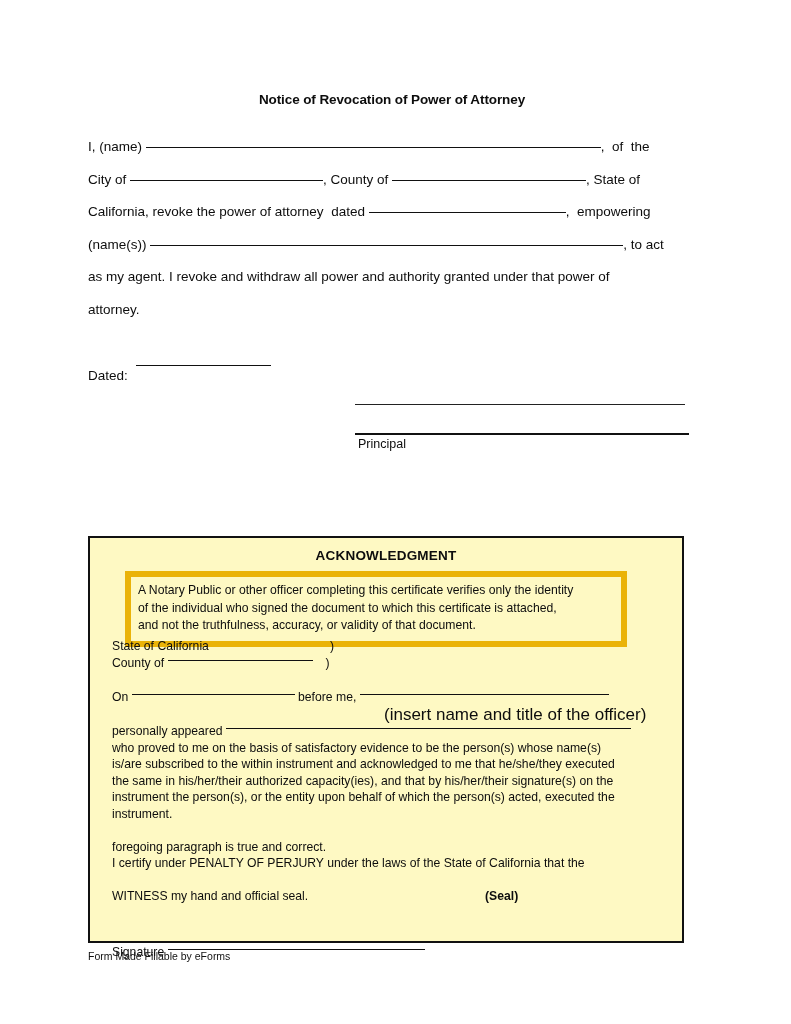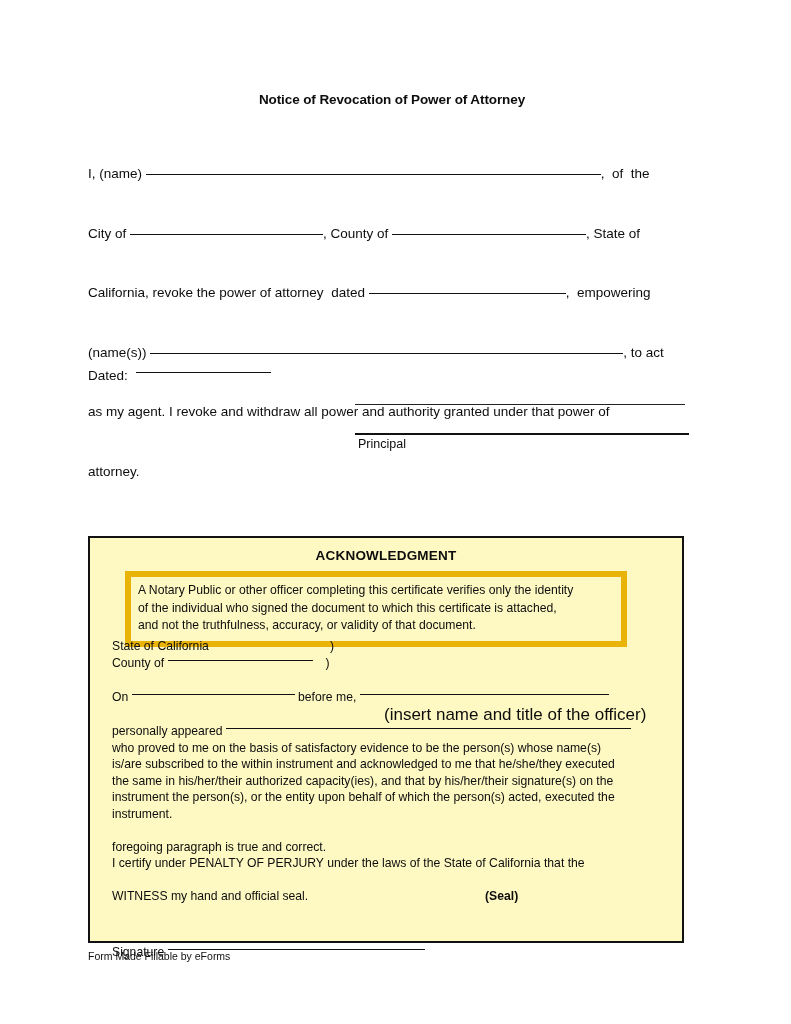--- a/index.html
+++ b/index.html
@@ -42,21 +42,20 @@
     left: 88px;
     top: 139px;
     width: 610px;
   }
   .body-line {
     height: 32.6px;
     font-size: 13.5px;
     white-space: nowrap;
     display: flex;
     align-items: baseline;
-    margin-top: 27px;
   }
   .body-line .txt { white-space: pre; }
 
   .rule {
     display: inline-block;
     border-bottom: 1.6px solid #111;
     height: 0;
     position: relative;
     top: -3px;
   }
@@ -68,21 +67,21 @@
     top: -3px;
   }
 
   
   .dated-row {
     position: absolute;
     left: 88px;
     top: 368px;
     font-size: 13.5px;
     display: flex;
-    align-items: center;
+    align-items: flex-start;
     white-space: pre;
   }
 
   
   .sig-block {
     position: absolute;
     left: 355px;
     top: 404px;
     width: 332px;
   }

